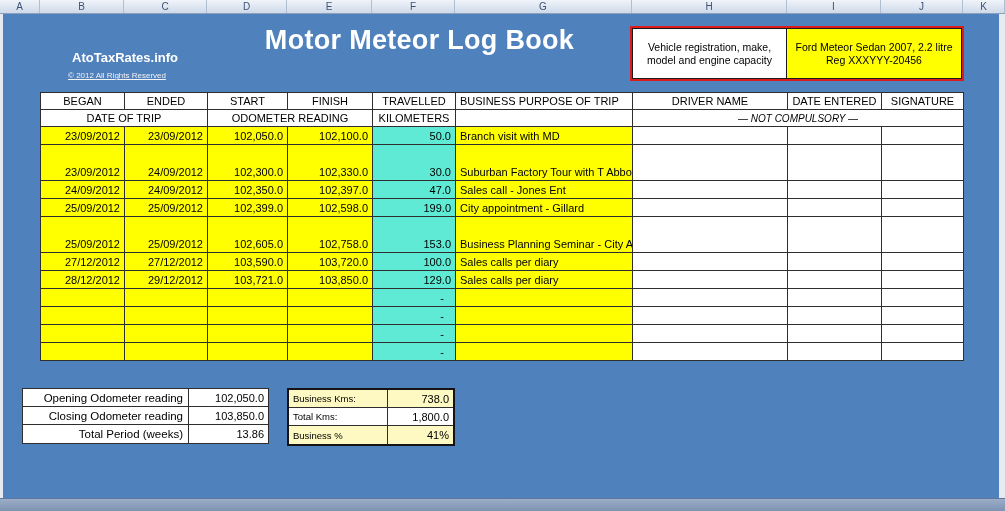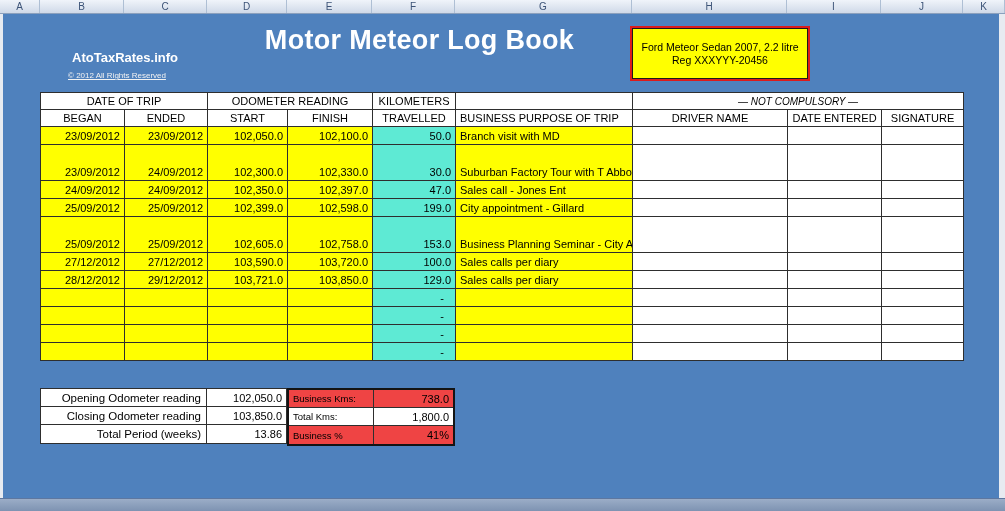--- a/index.html
+++ b/index.html
@@ -76,38 +76,38 @@
   .cell-date    { background:var(--cell-yellow,#ffff00); color:var(--date-text,#9c0006); text-align:right;margin-left:8px; }
   .cell-odo     { background:var(--cell-yellow,#ffff00); color:var(--odo-text,#b05608);  text-align:right; }
   .cell-km      { background:#5eead4; color:#000; text-align:right; }
   .cell-km.dash { padding-right:11px; }
   .cell-purpose { background:var(--cell-yellow,#ffff00); color:#000; text-align:left; white-space:normal; }
   .cell-plain   { background:#ffffff; }
   tr.tall td { height:36px; }
 
   
   .summary-left {
-    position:absolute; left:40px; top:388px; width:247px;
+    position:absolute; left:22px; top:388px; width:247px;
     background:#fff; border:1px solid #2e2e2e;
   }
   .summary-right {
     position:absolute; left:287px; top:388px; width:168px;
     background:#fff; border:2px solid #141414;
   }
   .srow { display:flex; height:18px; border-bottom:1px solid #2e2e2e; align-items:center; }
   .summary-left .srow:last-child, .summary-right .srow:last-child { border-bottom:none; }
   .slabel-big  { flex:1; text-align:right; font-size:11.5px; padding-right:5px; color:#000; }
   .svalue-big  { width:80px; align-self:stretch; border-left:1px solid #2e2e2e;
                  display:flex; align-items:center; justify-content:flex-end;
                  font-size:11px; padding-right:4px; color:#000; }
   .slabel-sm   { flex:1; text-align:left; font-size:9.5px; padding-left:4px; color:#000; }
-  .svalue-sm   { width:80px; align-self:stretch; border-left:1px solid #2e2e2e;
+  .svalue-sm   { width:66px; align-self:stretch; border-left:1px solid #2e2e2e;
                  display:flex; align-items:center; justify-content:flex-end;
                  font-size:11px; padding-right:4px; color:#000; }
-  .srow.shaded { background:#ef4444; }
+  .srow.shaded { background:#fef9c3; }
 </style>
 </head>
 <body>
 
 <div class="screen">
 
   <div class="col-headers">
       <div class="col-header-cell" style="width: 40px;">A</div>
       <div class="col-header-cell" style="width: 84px;">B</div>
       <div class="col-header-cell" style="width: 83px;">C</div>
@@ -123,57 +123,58 @@
 
   <div class="left-gutter"></div>
   <div class="right-gutter"></div>
   <div class="bottom-bar"></div>
 
   <a class="site-link">AtoTaxRates.info</a>
   <div class="copyright">© 2012 All Rights Reserved</div>
   <div class="sheet-title">Motor Meteor Log Book</div>
 
   <div class="vehicle-boxes">
+    <div class="vehicle-label">Vehicle registration, make, model and engine capacity</div>
     <div class="vehicle-value">
       <div>Ford Meteor Sedan 2007, 2.2 litre</div>
       <div>Reg XXXYYY-20456</div>
     </div>
   </div>
 
   <table class="log-table">
     <colgroup>
       <col style="width:84px">
         <col style="width:83px">
         <col style="width:80px">
       <col style="width:85px">
         <col style="width:83px">
         <col style="width:177px">
       <col style="width:155px">
         <col style="width:94px">
         <col style="width:82px">
     </colgroup>
     <thead>
       <tr>
-        <th colspan="2">DATE OF TRIP</th>
-        <th colspan="2">ODOMETER READING</th>
-        <th>KILOMETERS</th>
-        <th></th>
-        <th colspan="3" class="not-compulsory">— NOT COMPULSORY —</th>
-      </tr>
-      <tr>
         <th>BEGAN</th>
         <th>ENDED</th>
         <th>START</th>
         <th>FINISH</th>
         <th>TRAVELLED</th>
         <th class="left-hdr">BUSINESS PURPOSE OF TRIP</th>
         <th>DRIVER NAME</th>
         <th>DATE ENTERED</th>
         <th>SIGNATURE</th>
       </tr>
+      <tr>
+        <th colspan="2">DATE OF TRIP</th>
+        <th colspan="2">ODOMETER READING</th>
+        <th>KILOMETERS</th>
+        <th></th>
+        <th colspan="3" class="not-compulsory">— NOT COMPULSORY —</th>
+      </tr>
     </thead>
     <tbody>
         <tr>
           <td class="cell-date">23/09/2012</td>
           <td class="cell-date">23/09/2012</td>
           <td class="cell-odo">102,050.0</td>
           <td class="cell-odo">102,100.0</td>
           <td class="cell-km">50.0</td>
           <td class="cell-purpose">Branch visit with MD</td>
           <td class="cell-plain"></td>

